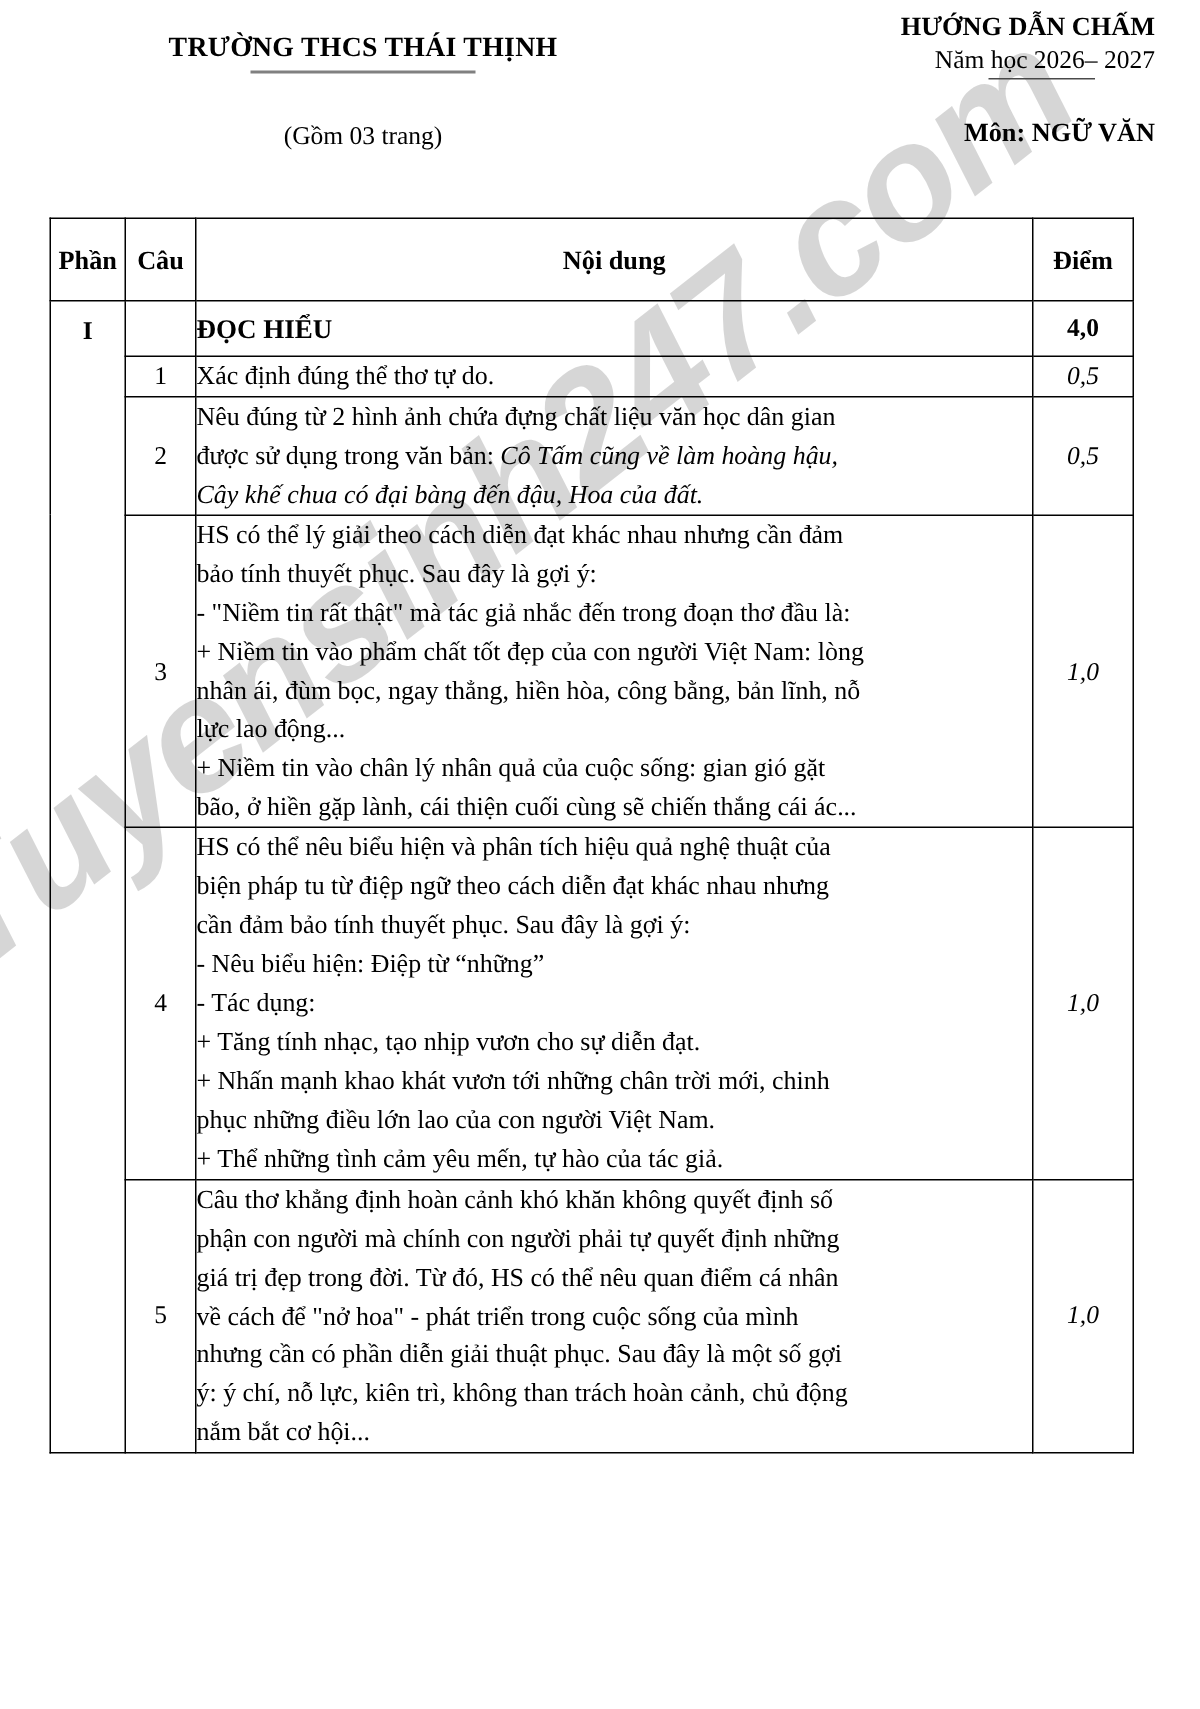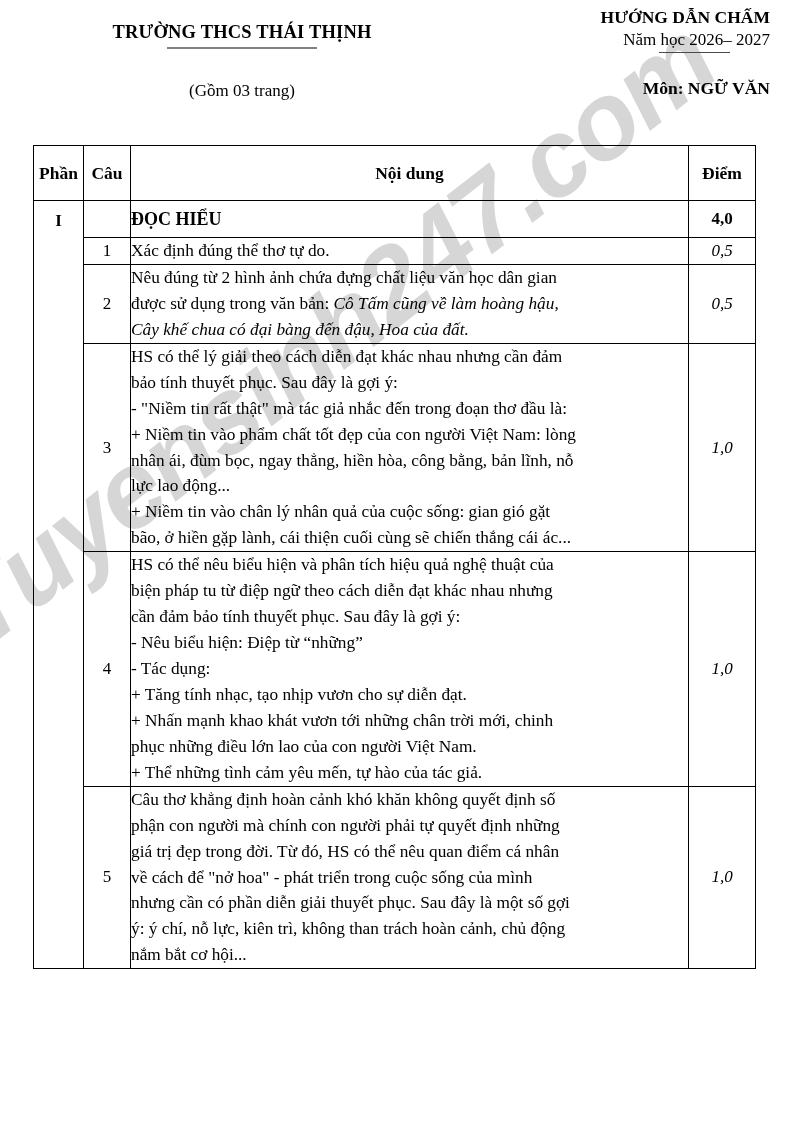--- a/index.html
+++ b/index.html
@@ -264,20 +264,20 @@
         </td>
         <td class="cell-diem">1,0</td>
       </tr>
       <tr>
         <td class="cell-cau">5</td>
         <td class="cell-noi">
           <p><span>Câu thơ khẳng định hoàn cảnh khó khăn không quyết định số</span></p>
           <p><span>phận con người mà chính con người phải tự quyết định những</span></p>
           <p><span>giá trị đẹp trong đời. Từ đó, HS có thể nêu quan điểm cá nhân</span></p>
           <p><span>về cách để "nở hoa" - phát triển trong cuộc sống của mình</span></p>
-          <p><span>nhưng cần có phần diễn giải thuyết phục. Sau đây là một số gợi</span></p>
+          <p><span>nhưng cần có phần diễn giải thuật phục. Sau đây là một số gợi</span></p>
           <p><span>ý: ý chí, nỗ lực, kiên trì, không than trách hoàn cảnh, chủ động</span></p>
           <p><span>nắm bắt cơ hội...</span></p>
         </td>
         <td class="cell-diem">1,0</td>
       </tr>
     </tbody>
 </table>
 
 </body></html>

